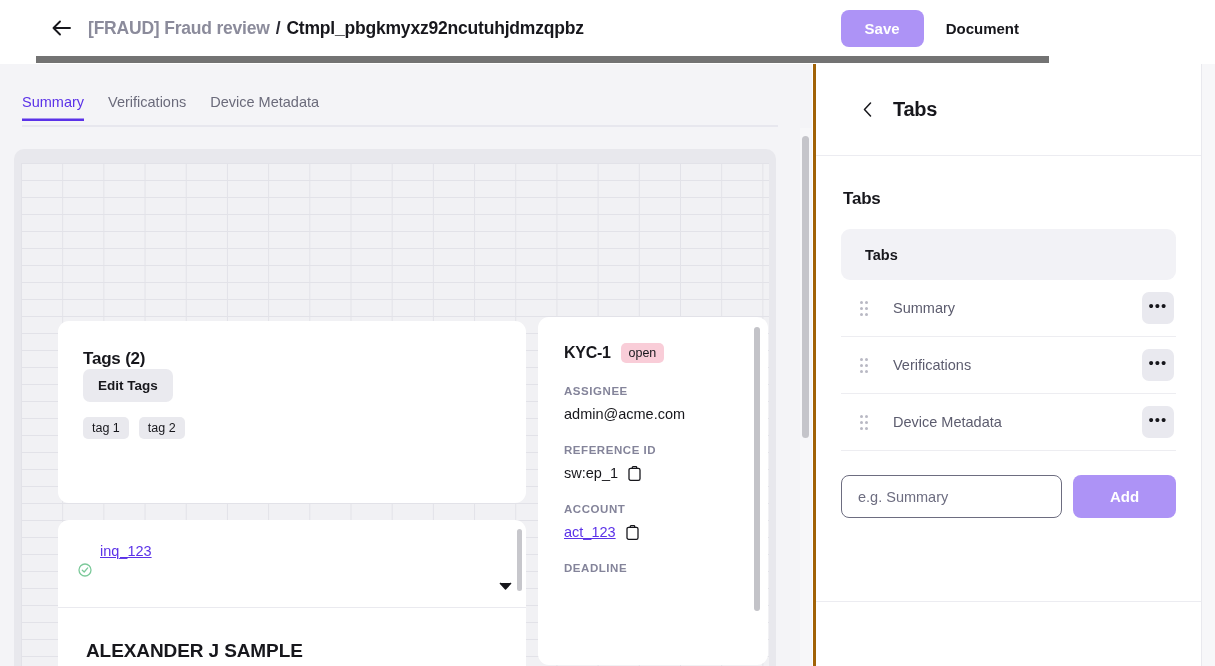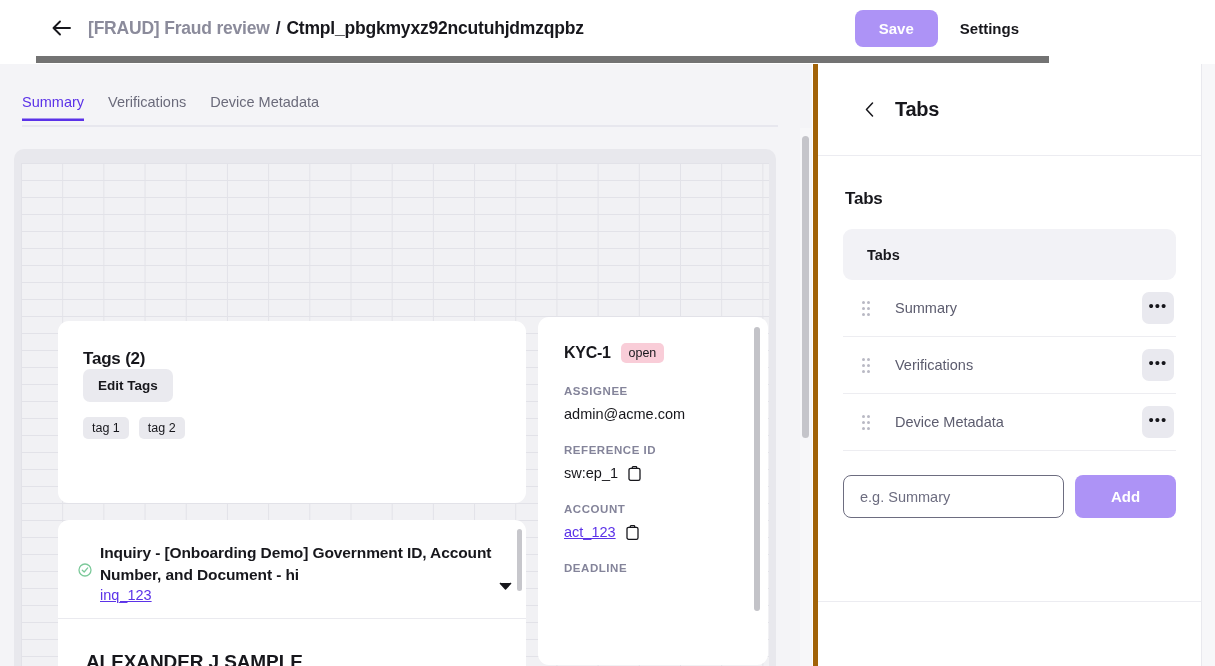--- a/index.html
+++ b/index.html
@@ -176,21 +176,21 @@
   .main-scrolltrack {
     position: absolute; left: 800px; top: 64px;
     width: 11px; height: 602px; background: #f7f7f9;
   }
 
   
   .rightpanel {
     position: absolute; left: 813px; top: 64px;
     width: 388px; height: 602px;
     background: #ffffff;
-    border-left: 5px solid #a16207;
+    border-left: 3px solid #a16207;
   }
   .rp-header {
     height: 92px; display: flex; align-items: center;
     border-bottom: 1px solid #ececf1;
   }
   .rp-back {
     margin-left: 42px; width: 18px; height: 18px;
     display: flex; align-items: center; justify-content: center;
     color: #17171c; font-size: 17px; cursor: pointer;
   }
@@ -248,21 +248,21 @@
       <path d="M8 1.5L1.5 8L8 14.5M1.5 8H18" stroke="#17171c" stroke-width="1.9" stroke-linecap="round" stroke-linejoin="round"></path>
     </svg>
   </div>
   <div class="crumbs">
     <span class="crumb-parent">[FRAUD] Fraud review</span>
     <span class="crumb-sep">/</span>
     <span class="crumb-current">Ctmpl_pbgkmyxz92ncutuhjdmzqpbz</span>
   </div>
   <div class="topbar-right">
     <button class="save-btn">Save</button>
-    <button class="settings-btn">Settings</button>
+    <button class="settings-btn">Document</button>
   </div>
 </div>
 
 <div class="main">
 
   <div class="tabsrow">
     <div class="tabitem active">Summary</div>
     <div class="tabitem">Verifications</div>
     <div class="tabitem">Device Metadata</div>
   </div>
@@ -283,21 +283,20 @@
 
     <div class="card" id="inquiry-card">
       <div class="inq-head">
         <span class="check-icon">
           <svg width="14" height="14" viewBox="0 0 14 14" fill="none" aria-hidden="true">
             <circle cx="7" cy="7" r="6" stroke="#7cc99a" stroke-width="1.3"></circle>
             <path d="M4.3 7.2L6.2 9L9.7 4.9" stroke="#7cc99a" stroke-width="1.3" stroke-linecap="round" stroke-linejoin="round"></path>
           </svg>
         </span>
         <div class="inq-titlewrap">
-          <div class="inq-title">Inquiry - [Onboarding Demo] Government ID, Account Number, and Document - hi</div>
           <a class="inq-link">inq_123</a>
         </div>
         <span class="chev-down">
           <svg width="13" height="8" viewBox="0 0 13 8" fill="none" aria-hidden="true">
             <path d="M1 1L6.5 7L12 1" fill="#17171c" stroke="#17171c" stroke-width="1.4" stroke-linejoin="round"></path>
           </svg>
         </span>
       </div>
       <div class="inq-divider"></div>
       <div class="person-name">ALEXANDER J SAMPLE</div>

